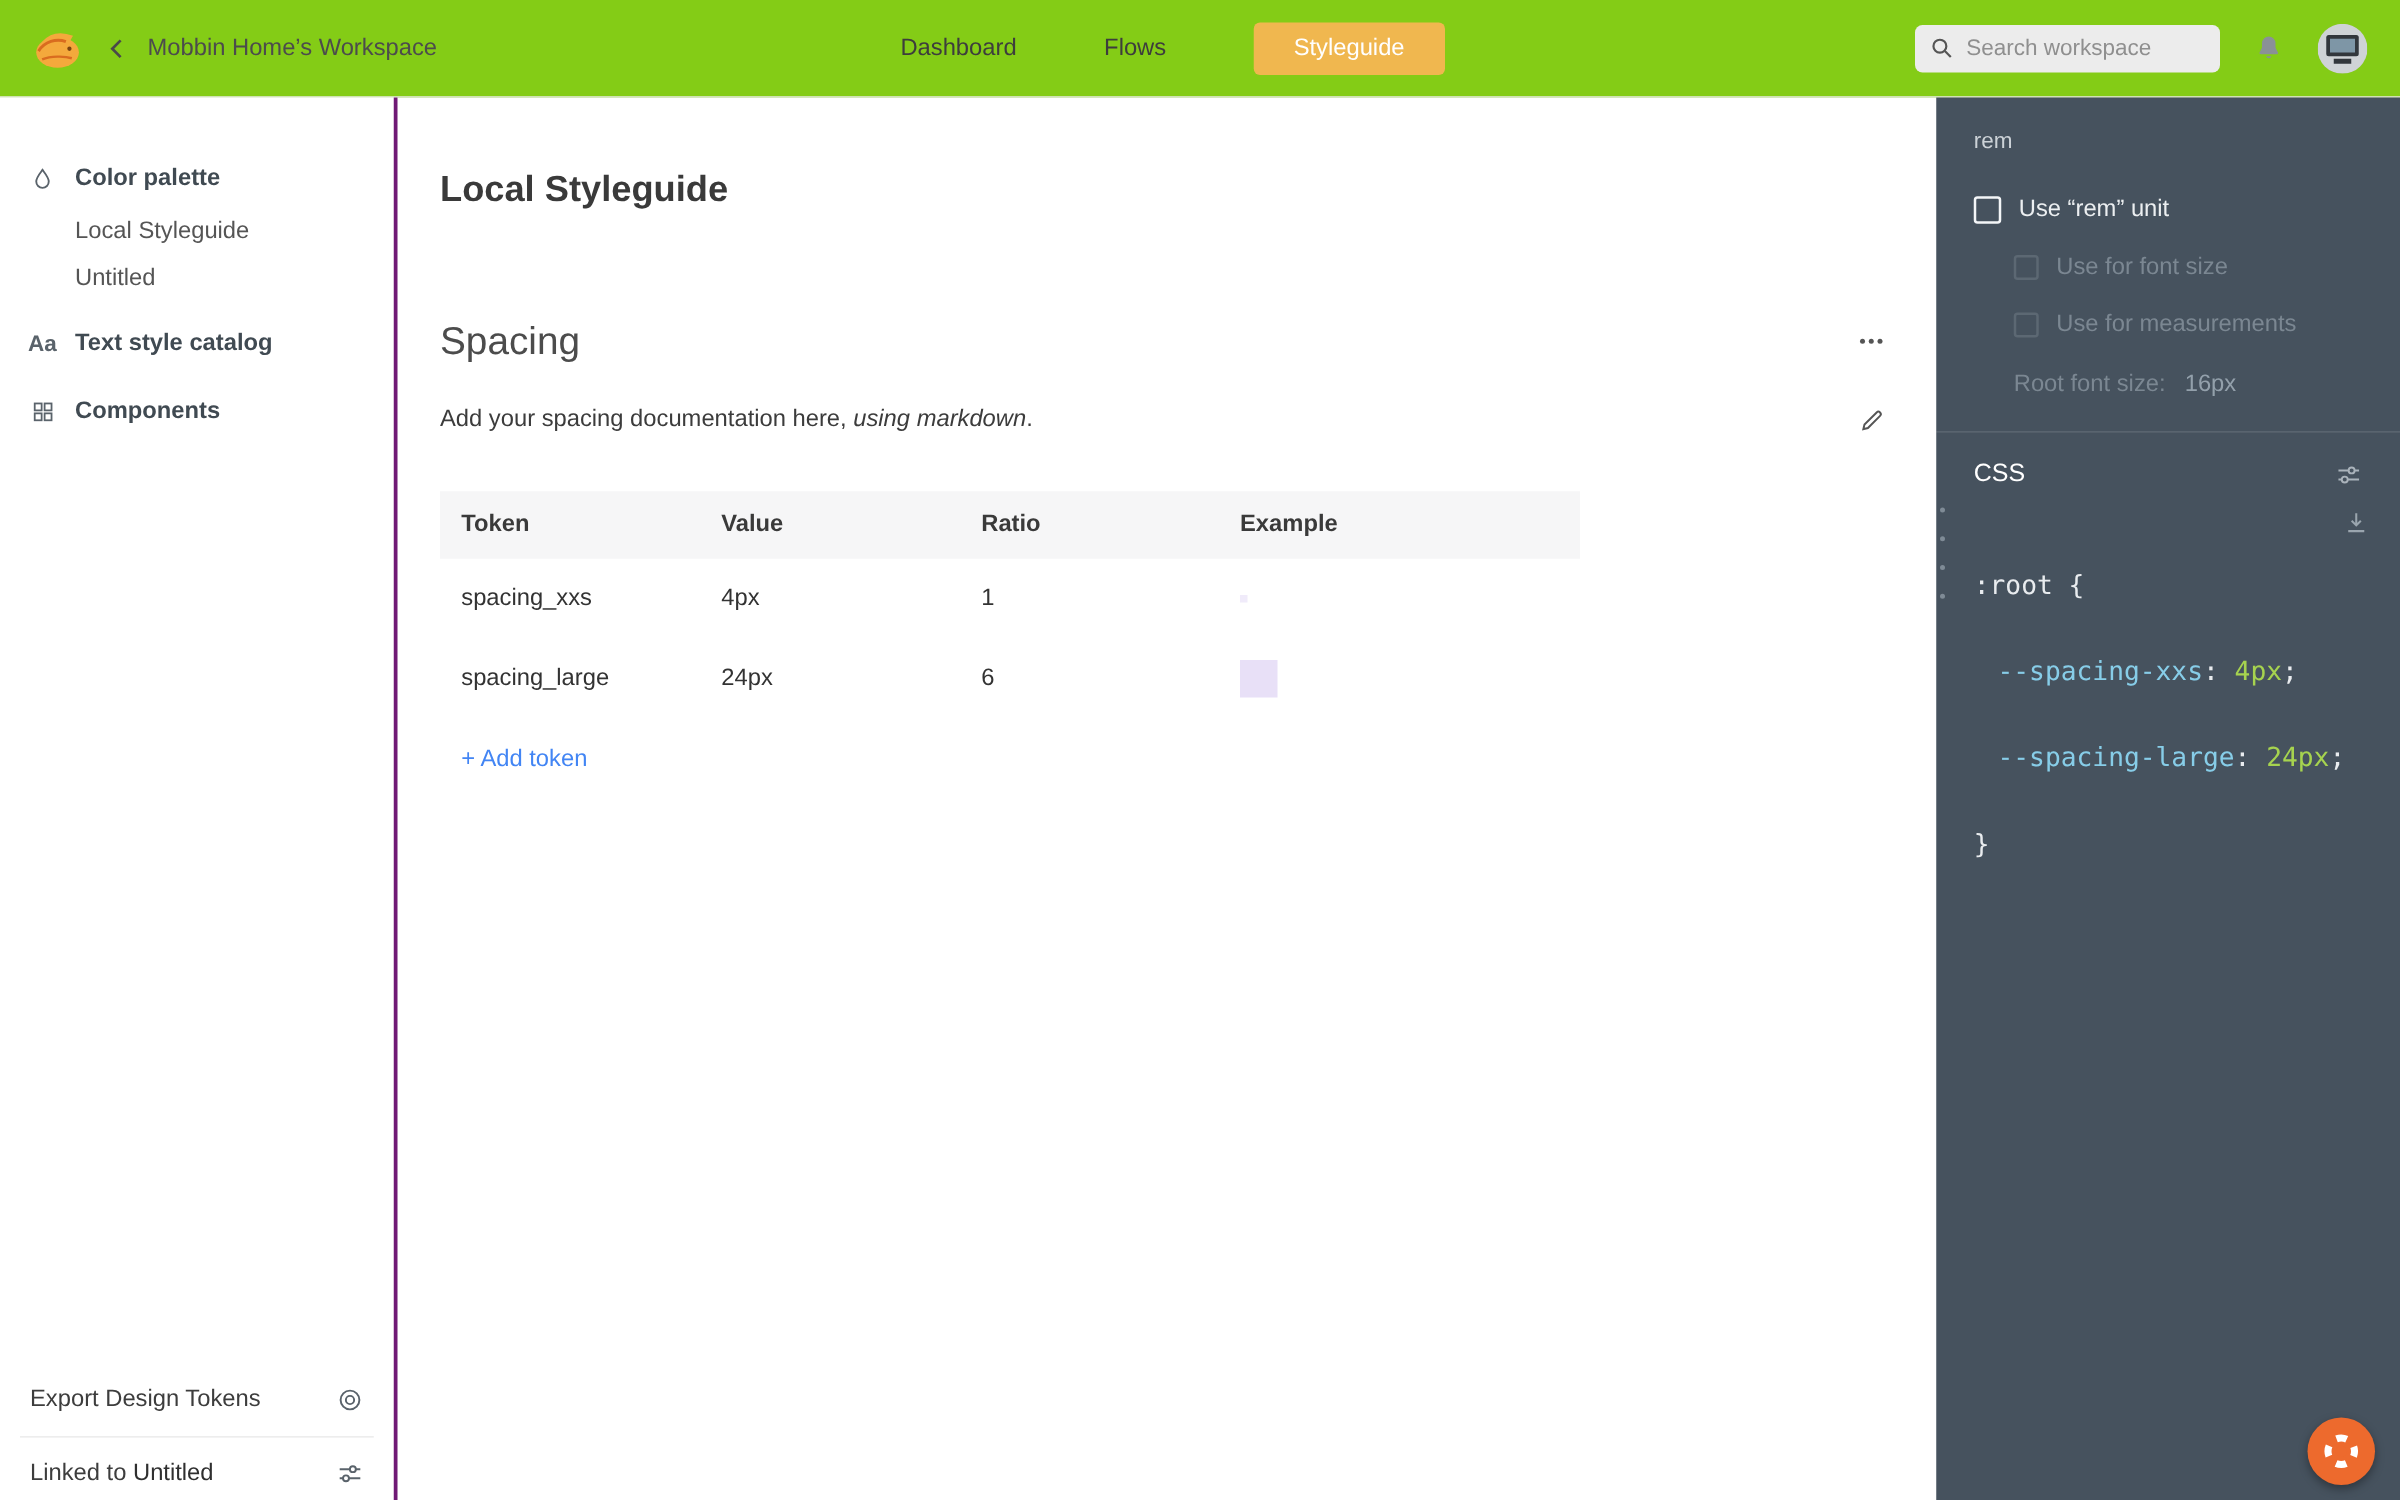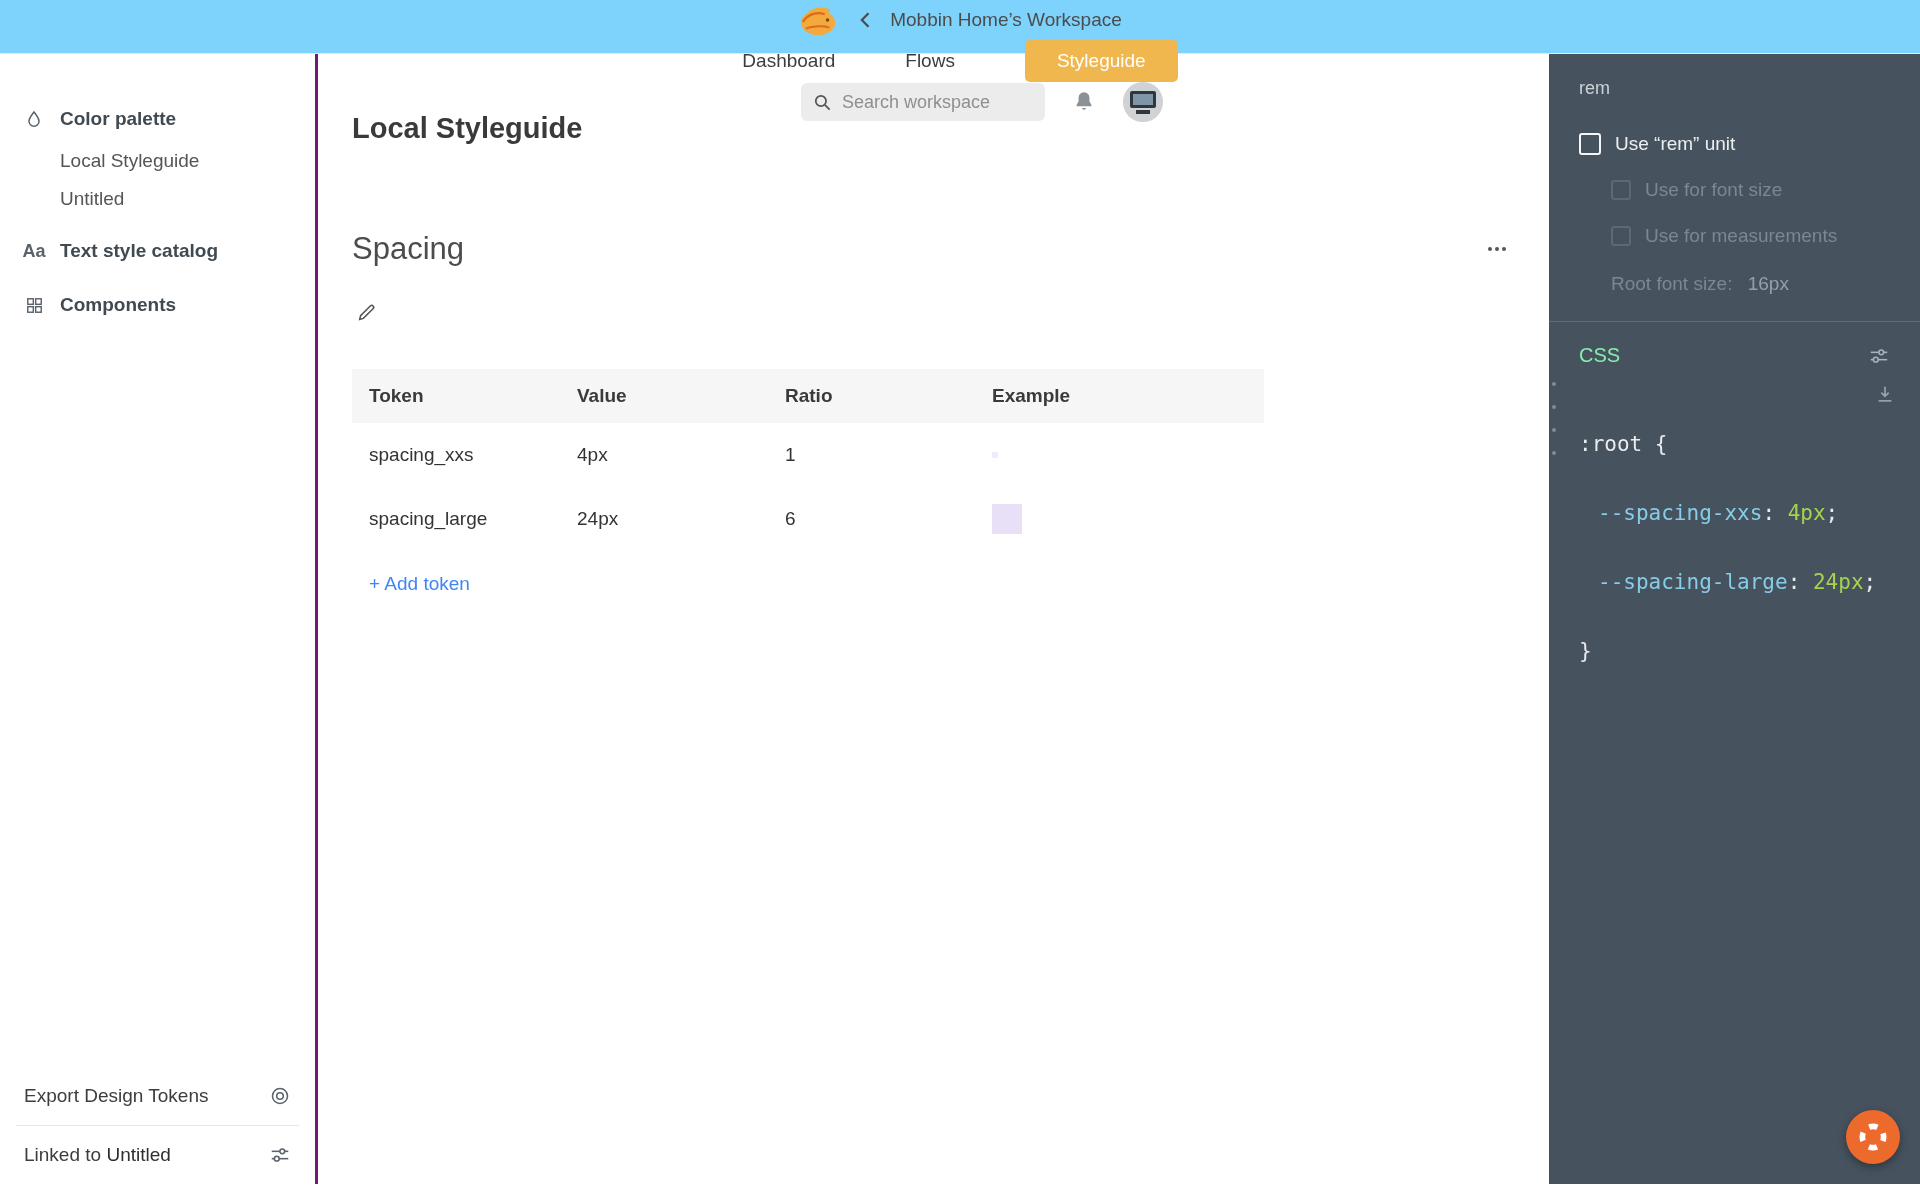--- a/index.html
+++ b/index.html
@@ -1,21 +1,21 @@
 <!DOCTYPE html>
 <html><head>
 <meta charset="utf-8">
 <style>
   * { margin:0; padding:0; box-sizing:border-box; }
   html,body { width:1920px; height:1200px; overflow:hidden; background:#fff;
               font-family:"Liberation Sans", sans-serif; }
 
   
-  .topbar { height:54px; display:flex; align-items:center; background:#7dd3fc;
-            border-bottom:1px solid #e9e9e9; padding:0 26px;flex-direction:column; }
+  .topbar { height:78px; display:flex; align-items:center; background:#84cc16;
+            border-bottom:1px solid #e9e9e9; padding:0 26px; }
   .topbar-left { display:flex; align-items:center; gap:14px; flex:1; min-width:0; }
   .logo { width:44px; height:40px; display:flex; align-items:center; cursor:pointer; }
   .back-chevron { color:#4a4a4a; display:flex; align-items:center; cursor:pointer; }
   .workspace-name { font-size:19px; color:#4c4c4c; cursor:pointer; }
   .topbar-center { display:flex; align-items:center; gap:70px; }
   .nav-link { font-size:19px; color:#3d3d3d; cursor:pointer; }
   .nav-btn-styleguide { background:#F0B74F; color:#fff; font-size:19px;
             padding:10px 32px; border-radius:5px; border:none; cursor:pointer; }
   .topbar-right { display:flex; align-items:center; gap:26px; flex:1; justify-content:flex-end;padding-left:44px; }
   .search-pill { width:244px; height:38px; background:#ececec; border-radius:6px;
@@ -80,21 +80,21 @@
   .chk-row { display:flex; align-items:center; gap:14px; margin-top:34px; cursor:pointer; }
   .chk { width:22px; height:22px; border:2px solid #f4f6f8; border-radius:3px; flex:0 0 auto; }
   .chk-row .lbl { font-size:19px; color:#eceff1; }
   .chk-row.dim { margin-top:24px; padding-left:32px; cursor:default; }
   .chk-row.dim .chk { border-color:#5c6873; width:20px; height:20px; }
   .chk-row.dim .lbl { color:#7b8792; }
   .root-size-row { margin-top:26px; padding-left:32px; font-size:19px; color:#7b8792; }
   .root-size-row .val { color:#93a0ab; margin-left:10px; }
   .insp-divider { border-top:1px solid rgba(255,255,255,.14); margin:26px -30px 0; }
   .css-row { display:flex; align-items:center; justify-content:space-between; margin-top:22px; }
-  .css-title { font-size:20px; color:#86efac; }
+  .css-title { font-size:20px; color:#ffffff; }
   .insp-icon { color:#aab3bb; display:flex; cursor:pointer; }
   .code-wrap { margin-top:20px; position:relative; }
   .code { font-family:"DejaVu Sans Mono", monospace; font-size:21px; line-height:23px;
           color:#e9ecef; white-space:pre; }
   .code .indent { padding-left:19px; }
   .cm-prop { color:#87CDE8; }
   .cm-val { color:#A6D34F; }
   .code-download { position:absolute; right:-6px; top:-4px; color:#9aa5ae; cursor:pointer; }
   .resize-dots { position:absolute; left:3px; top:328px; display:flex; flex-direction:column;
                  gap:19px; cursor:col-resize; }
@@ -223,20 +223,23 @@
       <div class="icon-btn">
         <svg width="24" height="24" viewBox="0 0 24 24" fill="currentColor">
           <circle cx="5" cy="12" r="2"></circle>
             <circle cx="12" cy="12" r="2"></circle>
             <circle cx="19" cy="12" r="2"></circle>
         </svg>
       </div>
     </div>
 
     <div class="desc-row">
+      <div class="desc">
+        <span>Add your spacing documentation here, </span><em>using markdown</em><span>.</span>
+      </div>
       <div class="icon-btn">
         <svg width="22" height="22" viewBox="0 0 24 24" fill="none" stroke="currentColor" stroke-width="1.7">
           <path d="M4 20l1-4L15.6 5.4a2.1 2.1 0 0 1 3 3L8 19l-4 1z"></path>
         </svg>
       </div>
     </div>
 
     <div class="token-table">
       <div class="t-head">
         <div>Token</div>

